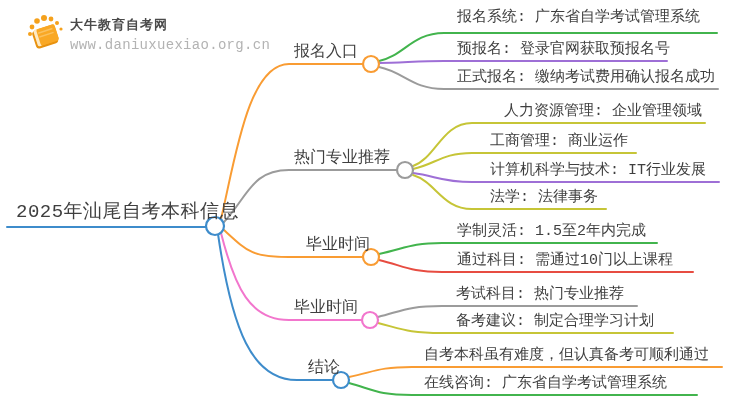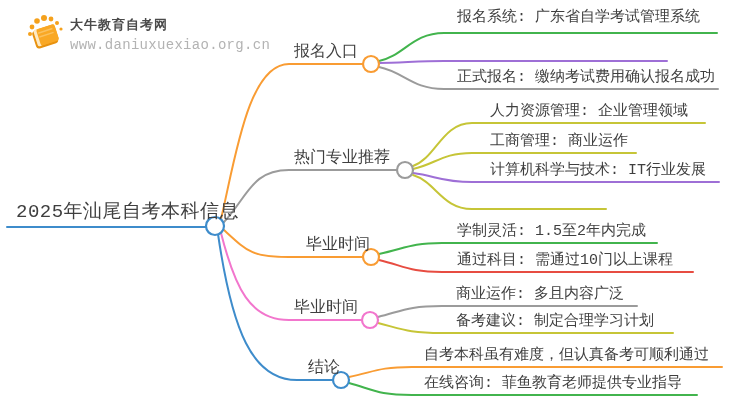--- a/index.html
+++ b/index.html
@@ -99,28 +99,30 @@
 
   <div class="node-label root-label" style="left:16px;bottom:186px;">2025年汕尾自考本科信息</div>
 
   <div class="node-label branch-label" style="left:294px;bottom:349px;">报名入口</div>
   <div class="node-label branch-label" style="left:294px;bottom:243px;">热门专业推荐</div>
   <div class="node-label branch-label" style="left:294px;bottom:156px;margin-left:12px;">毕业时间</div>
   <div class="node-label branch-label" style="left:294px;bottom:93px;">毕业时间</div>
   <div class="node-label branch-label" style="left:308px;bottom:33px;">结论</div>
 
   <div class="node-label leaf-label" style="left:457px;bottom:384px;">报名系统: 广东省自学考试管理系统</div>
+  <div class="node-label leaf-label" style="left:457px;bottom:352px;">预报名: 登录官网获取预报名号</div>
   <div class="node-label leaf-label" style="left:457px;bottom:324px;margin-top:18px;">正式报名: 缴纳考试费用确认报名成功</div>
 
-  <div class="node-label leaf-label" style="left:490px;bottom:290px;">人力资源管理: 企业管理领域</div>
+  <div class="node-label leaf-label" style="left:504px;bottom:290px;">人力资源管理: 企业管理领域</div>
   <div class="node-label leaf-label" style="left:490px;bottom:260px;margin-top:40px;">工商管理: 商业运作</div>
   <div class="node-label leaf-label" style="left:490px;bottom:231px;">计算机科学与技术: IT行业发展</div>
+  <div class="node-label leaf-label" style="left:490px;bottom:204px;">法学: 法律事务</div>
 
   <div class="node-label leaf-label" style="left:457px;bottom:170px;">学制灵活: 1.5至2年内完成</div>
   <div class="node-label leaf-label" style="left:457px;bottom:141px;">通过科目: 需通过10门以上课程</div>
 
-  <div class="node-label leaf-label" style="left:456px;bottom:107px;">商业运作: 多且内容广泛</div>
+  <div class="node-label leaf-label" style="left:456px;bottom:107px;">考试科目: 热门专业推荐</div>
   <div class="node-label leaf-label" style="left:456px;bottom:80px;">备考建议: 制定合理学习计划</div>
 
   <div class="node-label leaf-label" style="left:424px;bottom:46px;">自考本科虽有难度，但认真备考可顺利通过</div>
-  <div class="node-label leaf-label" style="left:424px;bottom:18px;">在线咨询: 菲鱼教育老师提供专业指导</div>
+  <div class="node-label leaf-label" style="left:424px;bottom:18px;">在线咨询: 广东省自学考试管理系统</div>
 
 </div>
 
 </body></html>

